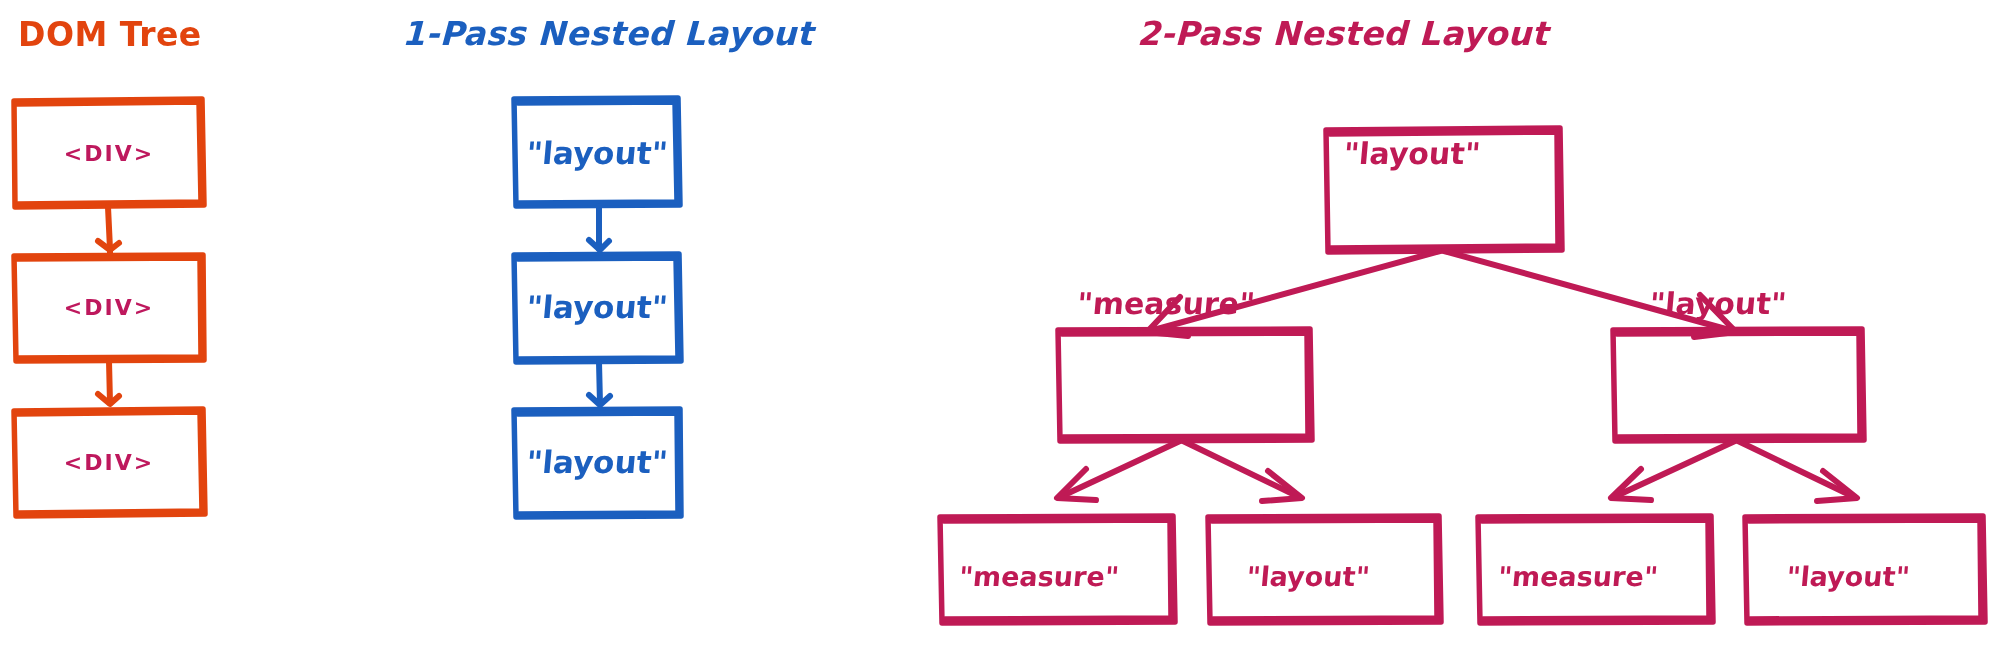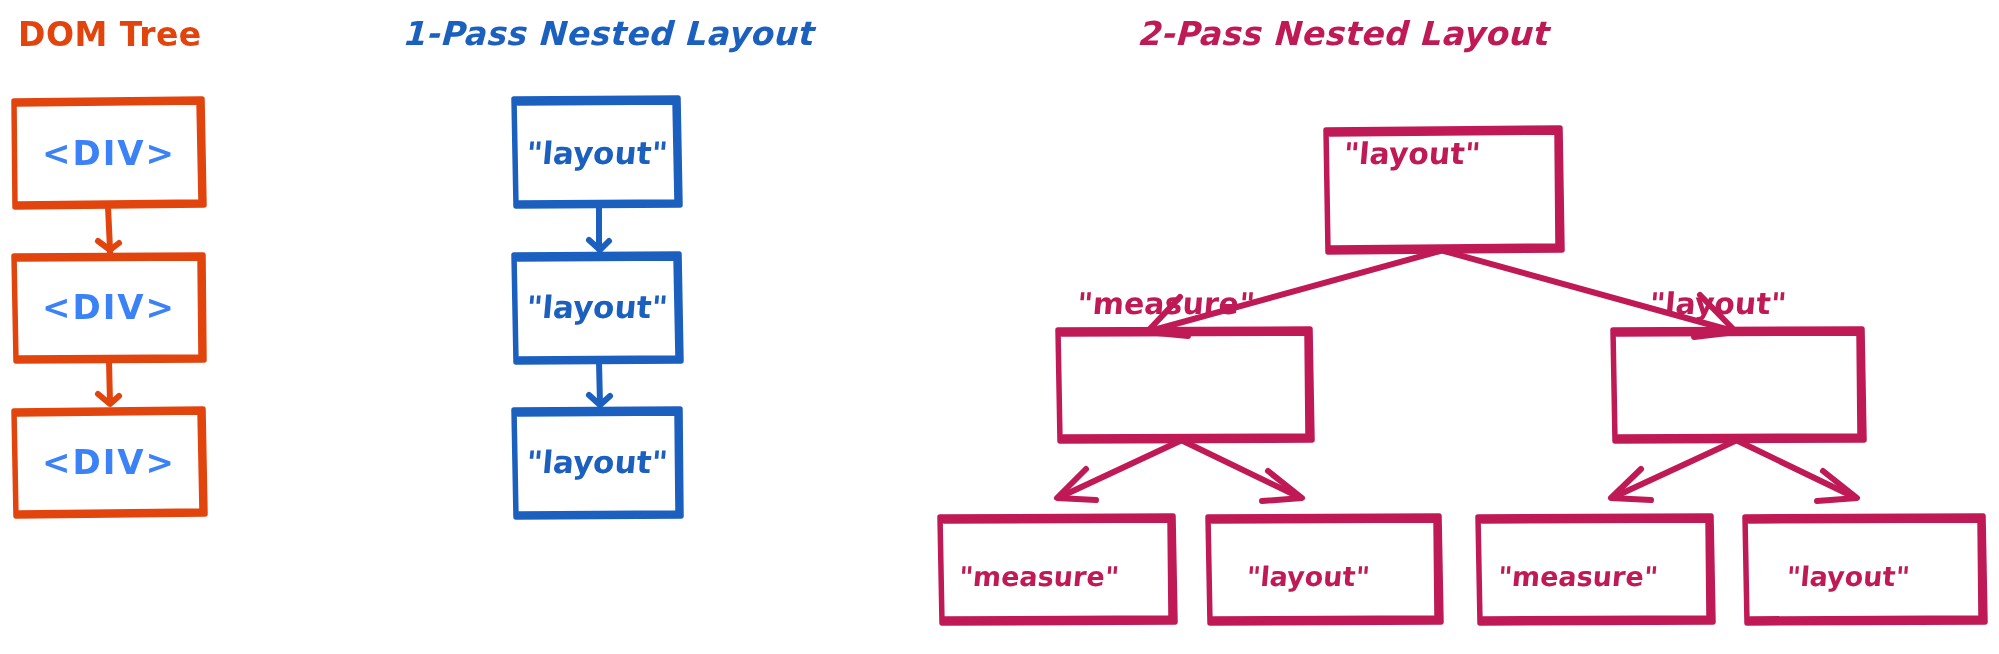--- a/index.html
+++ b/index.html
@@ -29,21 +29,21 @@
 
   .node-label{
     position:absolute;
     font-family:"DejaVu Sans", sans-serif;
     font-weight:700;
     white-space:nowrap;
     text-align:center;
     transform:translate(-50%,-50%) skewX(-5deg);
     pointer-events:none;
   }
-  .lab-orange{color:#3b82f6;font-size:34px;letter-spacing:2px;font-style:normal;transform:translate(-50%,-50%);}
+  .lab-orange{color:#be185d;font-size:22px;letter-spacing:2px;font-style:normal;transform:translate(-50%,-50%);}
   .lab-blue{color:#1B5FBF;font-size:31px;}
   .lab-crimson{color:#BF1A55;font-size:30px;}
   .lab-crimson-sm{color:#BF1A55;font-size:27px;}
 </style>
 </head>
 <body>
 
 <div id="stage">
 
   <div class="col-title" id="title-dom">DOM Tree</div>

